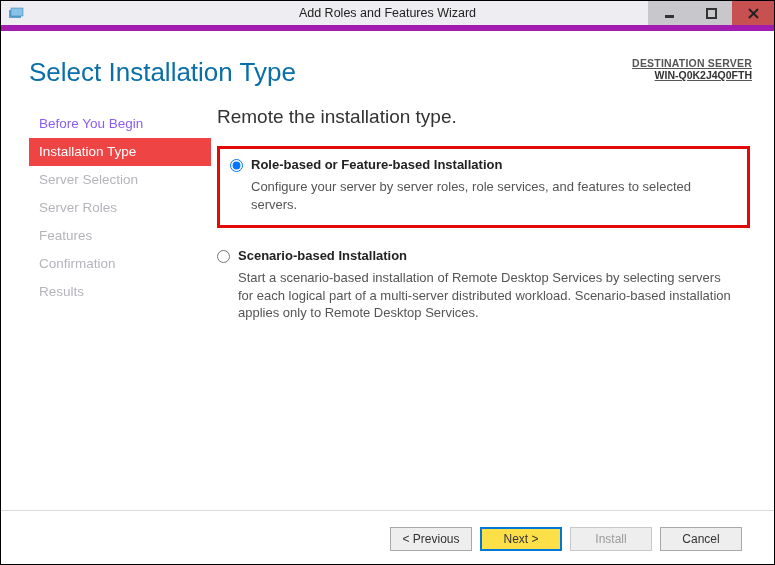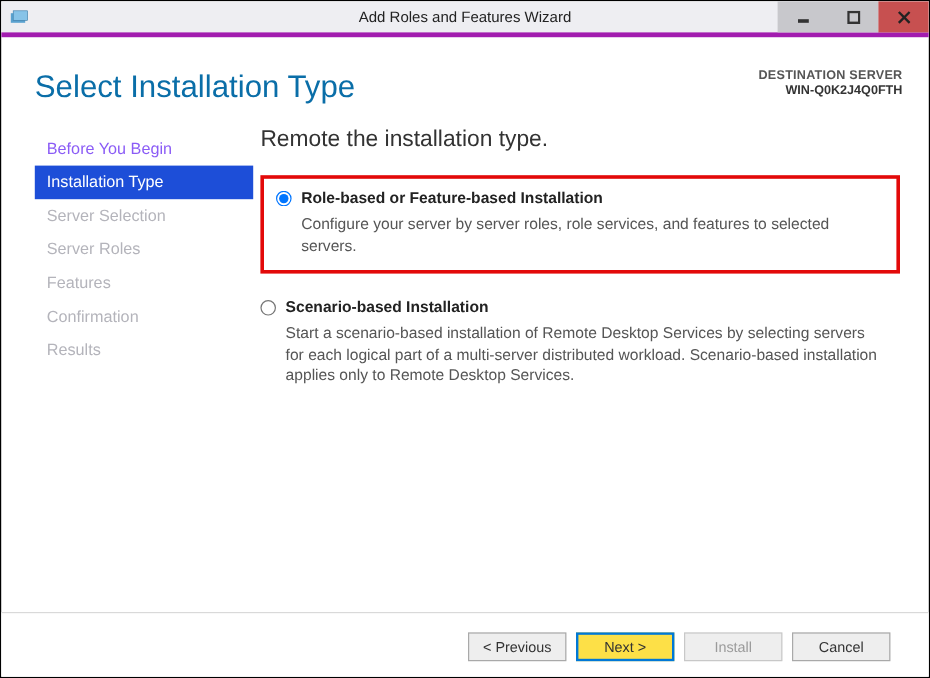--- a/index.html
+++ b/index.html
@@ -9,21 +9,21 @@
     width: 775px;
     height: 565px;
     overflow: hidden;
     border: 1px solid #000;
   }
   .titlebar {
     height: 30px;
     background: #eeeef2;
     display: flex;
     align-items: center;
-    border-bottom: 4px solid #a21caf;
+    border-bottom: 6px solid #a21caf;
     position: relative;
   }
   .titlebar .app-icon {
     margin-left: 6px;
     width: 18px; height: 18px;
     display: flex; align-items: center; justify-content: center;
   }
   .titlebar .title {
     position: absolute;
     left: 0; right: 0;
@@ -50,21 +50,21 @@
     padding: 26px 22px 10px 28px;
     display: flex;
     align-items: flex-start;
     justify-content: space-between;
   }
   .page-title {
     color: #0a6ea8;
     font-size: 26px;
     font-weight: 300;
   }
-  .dest-block { text-align: right; font-size: 10.5px; color:#555; }
+  .dest-block { text-align: right; font-size: 10.5px; color:#555;text-decoration:underline; }
   .dest-label { font-weight: bold; text-transform: uppercase; letter-spacing:0.2px;}
   .dest-name { font-weight: bold; color:#333; }
   .content {
     display: flex;
     padding-top: 8px;
   }
   .sidebar {
     width: 210px;
     padding-left: 28px;
     padding-top: 4px;
@@ -72,21 +72,21 @@
   .side-item {
     font-size: 13.5px;
     color: #b4b4bb;
     padding: 4px 6px 4px 10px;
     margin-bottom: 0;
     cursor: default;
     line-height: 20px;
   }
   .side-item.past { color: #8b5cf6; }
   .side-item.active {
-    background: #1d4ed8;
+    background: #ef4444;
     color: #fff;
   }
   .main {
     flex: 1;
     padding-right: 24px;
     padding-left: 6px;
   }
   .main-heading {
     font-size: 19px;
     color: #333;

